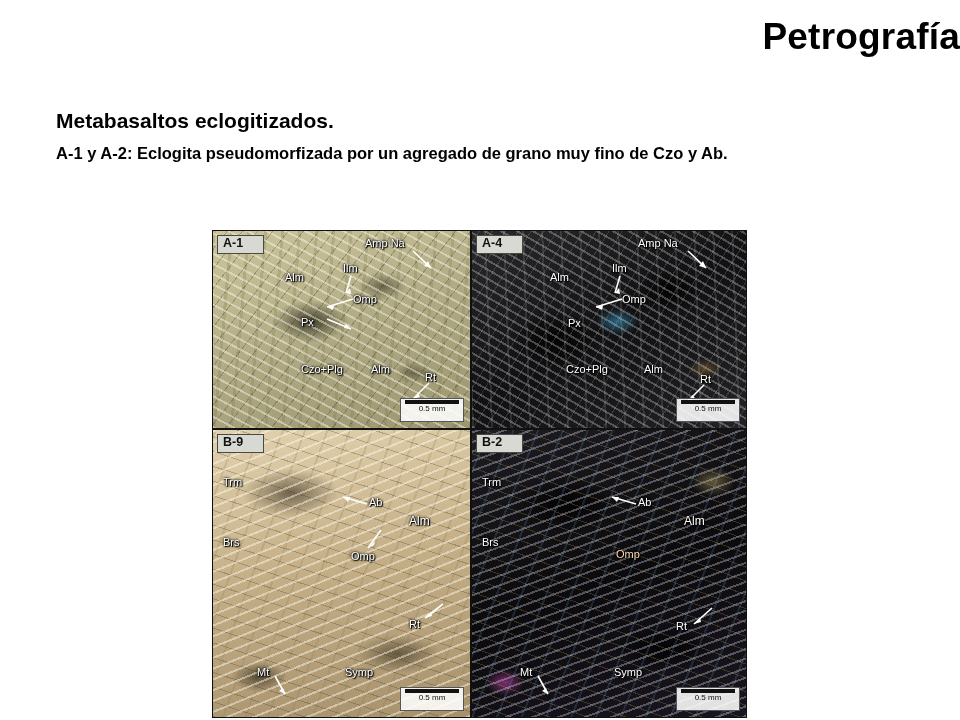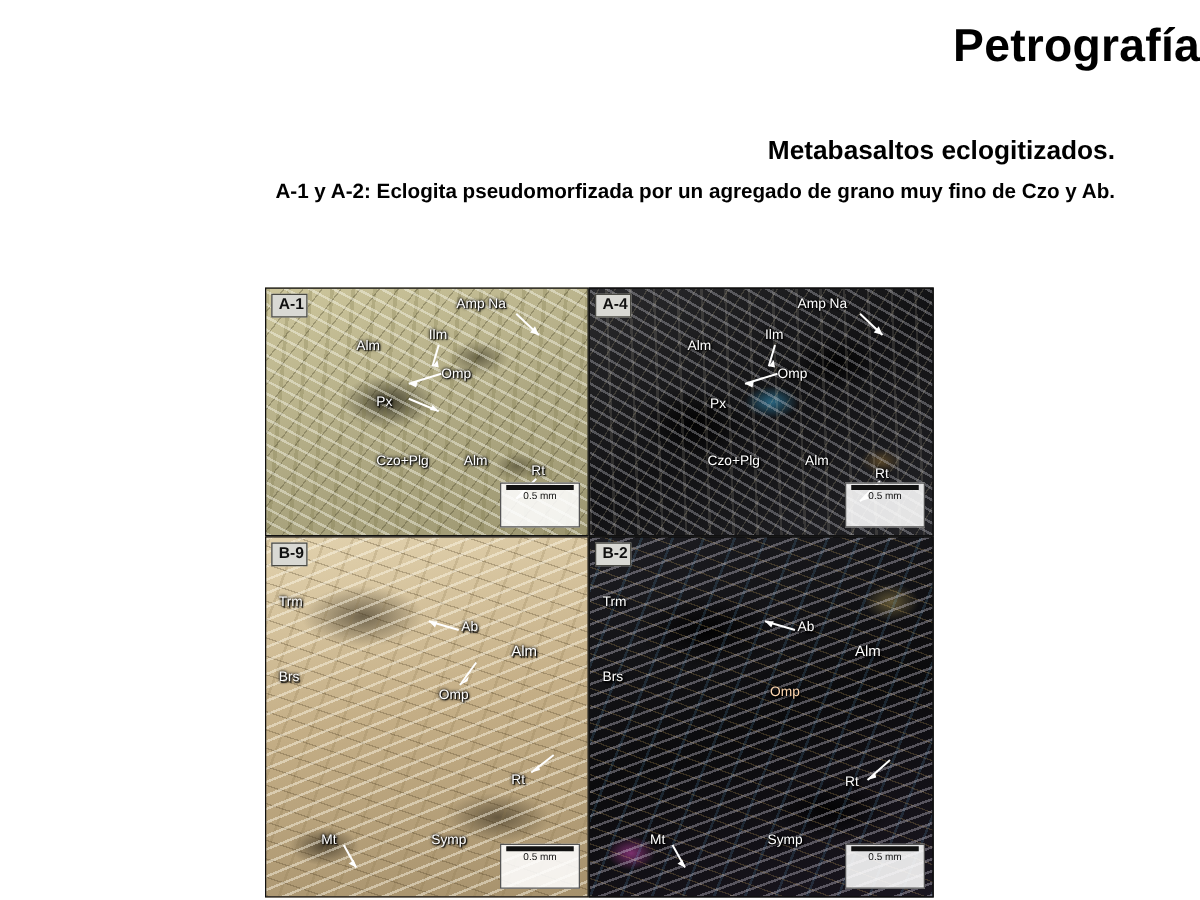--- a/index.html
+++ b/index.html
@@ -26,23 +26,22 @@
     left: 0;
     width: 960px;
     text-align: right;
     font-size: 37px;
     font-weight: bold;
     letter-spacing: 0.2px;
   }
   .body-block {
     position: absolute;
     top: 108px;
-    left: 44px;
+    left: 56px;
     width: 848px;
-    text-align: right;
   }
   .lead {
     font-size: 21px;
     font-weight: bold;
     margin: 0 0 10px 0;
     line-height: 1.2;
   }
   .para {
     font-size: 16.5px;
     font-weight: bold;
@@ -67,21 +66,21 @@
     box-sizing: border-box;
   }
   .panel .lbl {
     position: absolute;
     top: 4px;
     left: 4px;
     background: #d9d9d4;
     color: #111;
     font-size: 12.5px;
     font-weight: bold;
-    padding: 1px 2px 2px 5px;
+    padding: 1px 20px 2px 5px;
     border: 1px solid #4a4a44;
     z-index: 6;
     line-height: 1.1;
   }
   .ann {
     position: absolute;
     color: #ffffff;
     font-size: 11px;
     font-weight: normal;
     text-shadow: 0 0 2px #000, 0 0 3px #000, 1px 1px 1px #000;
@@ -92,21 +91,21 @@
     position: absolute;
     z-index: 5;
     pointer-events: none;
   }
   .scalebar {
     position: absolute;
     right: 6px;
     bottom: 6px;
     z-index: 6;
     background: rgba(255,255,255,0.88);
-    padding: 1px 4px 20px 4px;
+    padding: 1px 4px 8px 4px;
     border: 1px solid #555;
     text-align: center;
   }
   .scalebar .bar {
     width: 54px;
     height: 4px;
     background: #111;
     margin: 0 auto 1px auto;
   }
   .scalebar .txt {

